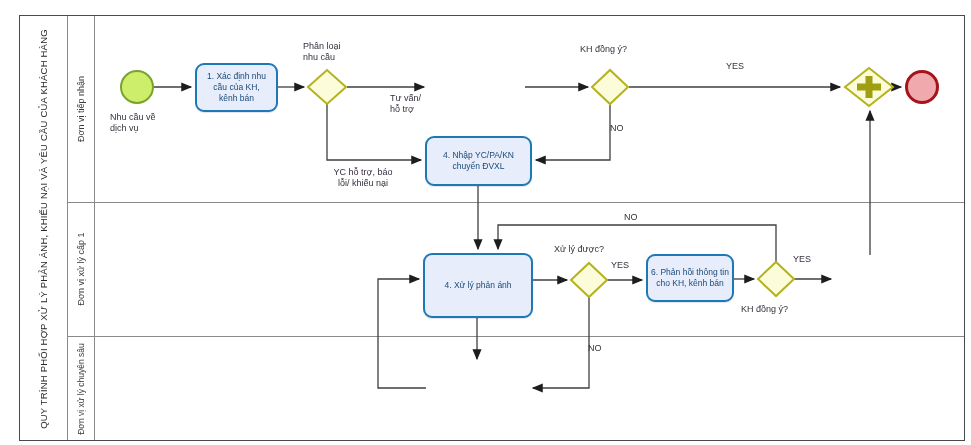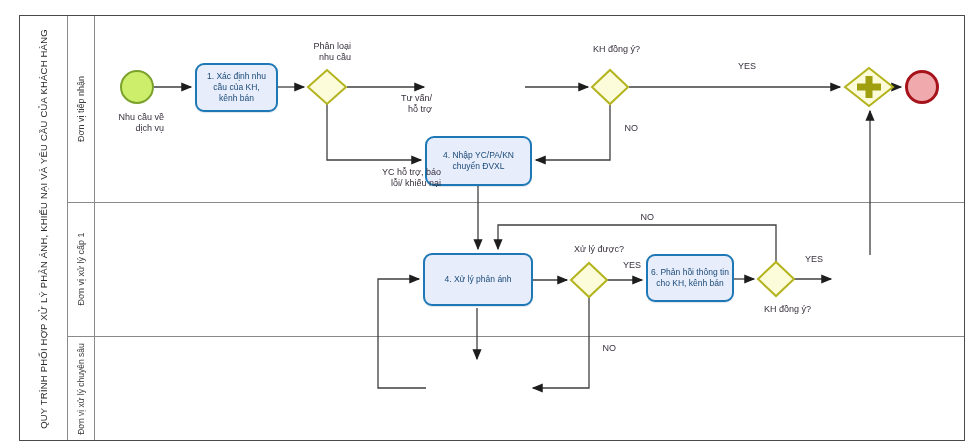--- a/index.html
+++ b/index.html
@@ -19,22 +19,22 @@
   
   .task{position:absolute;box-sizing:border-box;border:2px solid #1e78b5;border-radius:9px;
         background:#e7edfb;color:#1b4a78;font-size:8.5px;line-height:1.3;
         display:flex;align-items:center;justify-content:center;text-align:center;
         padding:2px 6px;box-shadow:0 1px 1px rgba(40,80,140,.15);}
   
   .event{position:absolute;box-sizing:border-box;border-radius:50%;}
   .event.start{left:120px;top:70px;width:34px;height:34px;background:#cdee6b;border:2.6px solid #7ba22c;}
   .event.end{left:905px;top:70px;width:34px;height:34px;background:#f0aaad;border:3.6px solid #a6131b;}
   
-  .lbl{position:absolute;font-size:9px;color:#37303c;line-height:1.25;text-align:right;}
-  .lbl.left{text-align:right;margin-left:44px;}
+  .lbl{position:absolute;font-size:9px;color:#37303c;line-height:1.25;text-align:left;}
+  .lbl.left{text-align:center;}
   svg.net{position:absolute;left:0;top:0;}
 </style>
 </head>
 <body>
 
 <div id="stage">
 
   <div class="pool">
     <div class="vline" style="left:47px"></div>
     <div class="vline" style="left:74px"></div>
@@ -86,21 +86,21 @@
       <path d="M869 76 L869 98"></path>
     </g>
   </svg>
 
   <div class="event start"></div>
   <div class="event end"></div>
   <div class="lbl" style="left:110px;top:112px;width:54px">Nhu cầu về dịch vụ</div>
 
   <div class="task" style="left:195px;top:63px;width:83px;height:49px">1. Xác định nhu cầu của KH, kênh bán</div>
   <div class="task" style="left:425px;top:136px;width:107px;height:50px">4. Nhập YC/PA/KN chuyển ĐVXL</div>
-  <div class="task" style="left:423px;top:253px;width:110px;height:53px">4. Xử lý phản ánh</div>
+  <div class="task" style="left:423px;top:253px;width:110px;height:65px">4. Xử lý phản ánh</div>
   <div class="task" style="left:646px;top:254px;width:88px;height:48px;padding:2px 0">6. Phản hồi thông tin cho KH, kênh bán</div>
 
   <div class="lbl" style="left:303px;top:41px;width:48px">Phân loại nhu cầu</div>
   <div class="lbl" style="left:580px;top:44px;width:60px">KH đồng ý?</div>
   <div class="lbl" style="left:554px;top:244px;width:70px">Xử lý được?</div>
   <div class="lbl" style="left:741px;top:304px;width:70px">KH đồng ý?</div>
 
   <div class="lbl" style="left:390px;top:93px;width:42px">Tư vấn/ hỗ trợ</div>
   <div class="lbl left" style="left:329px;top:167px;width:68px">YC hỗ trợ, báo lỗi/ khiếu nại</div>
   <div class="lbl" style="left:726px;top:61px;width:30px">YES</div>

